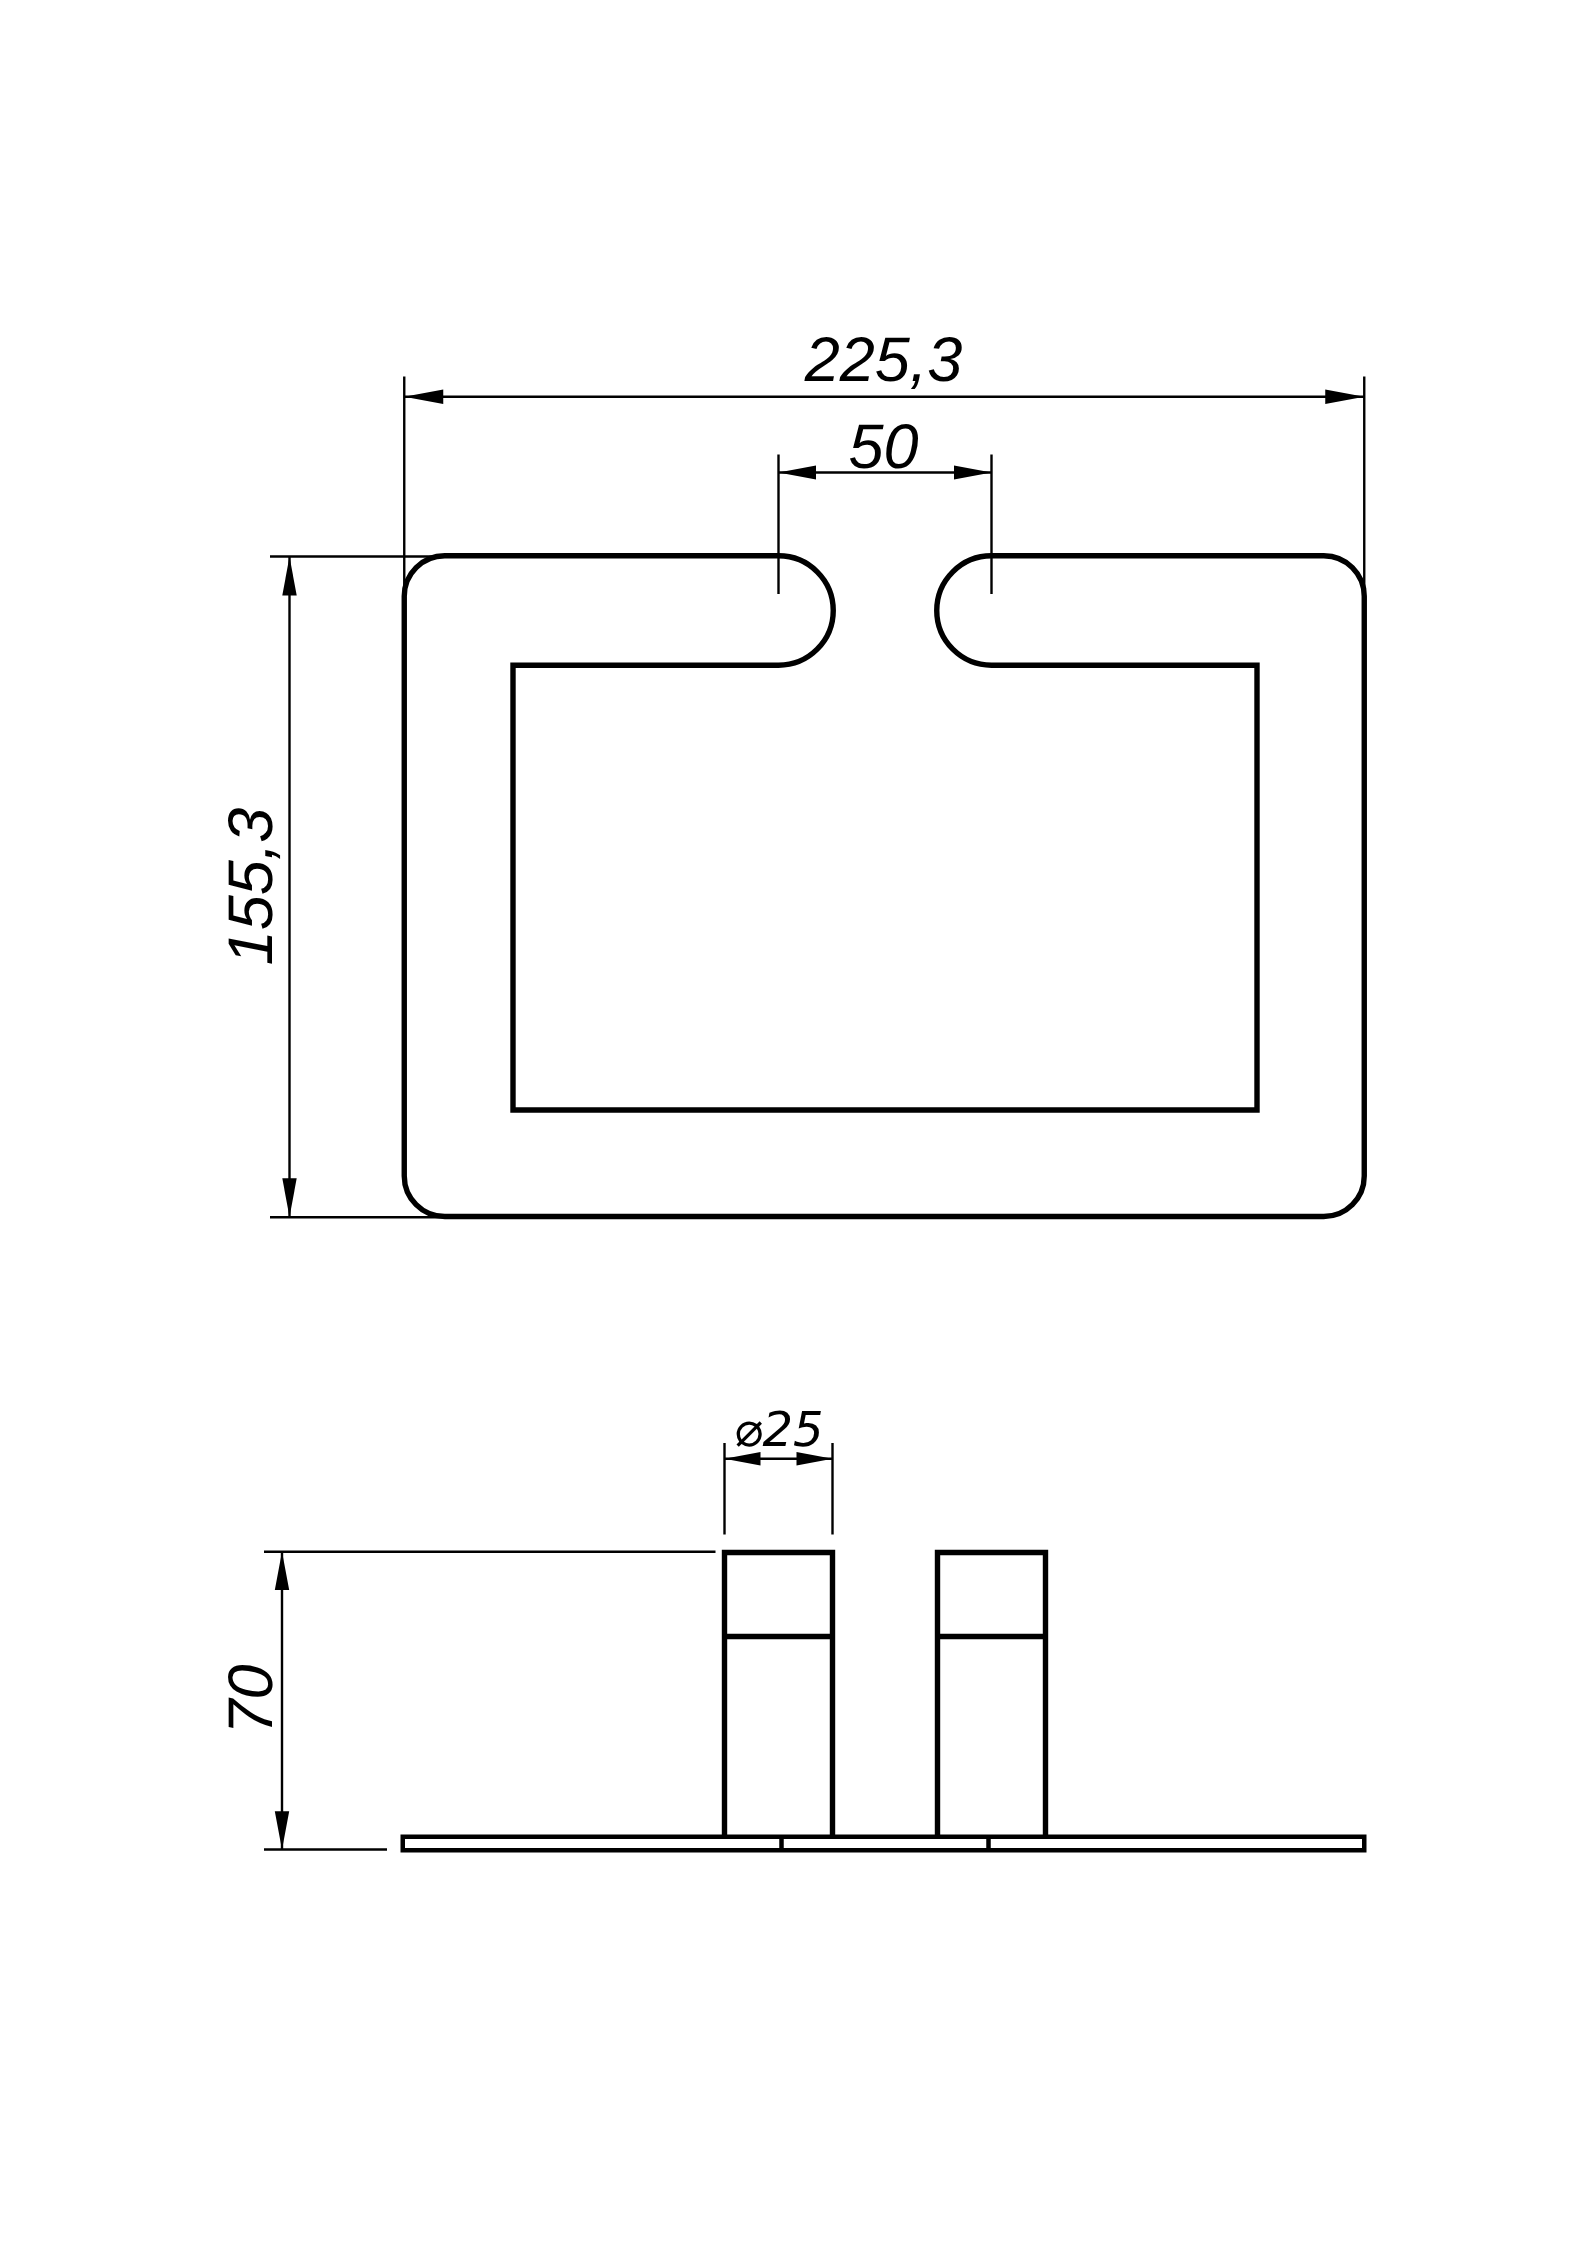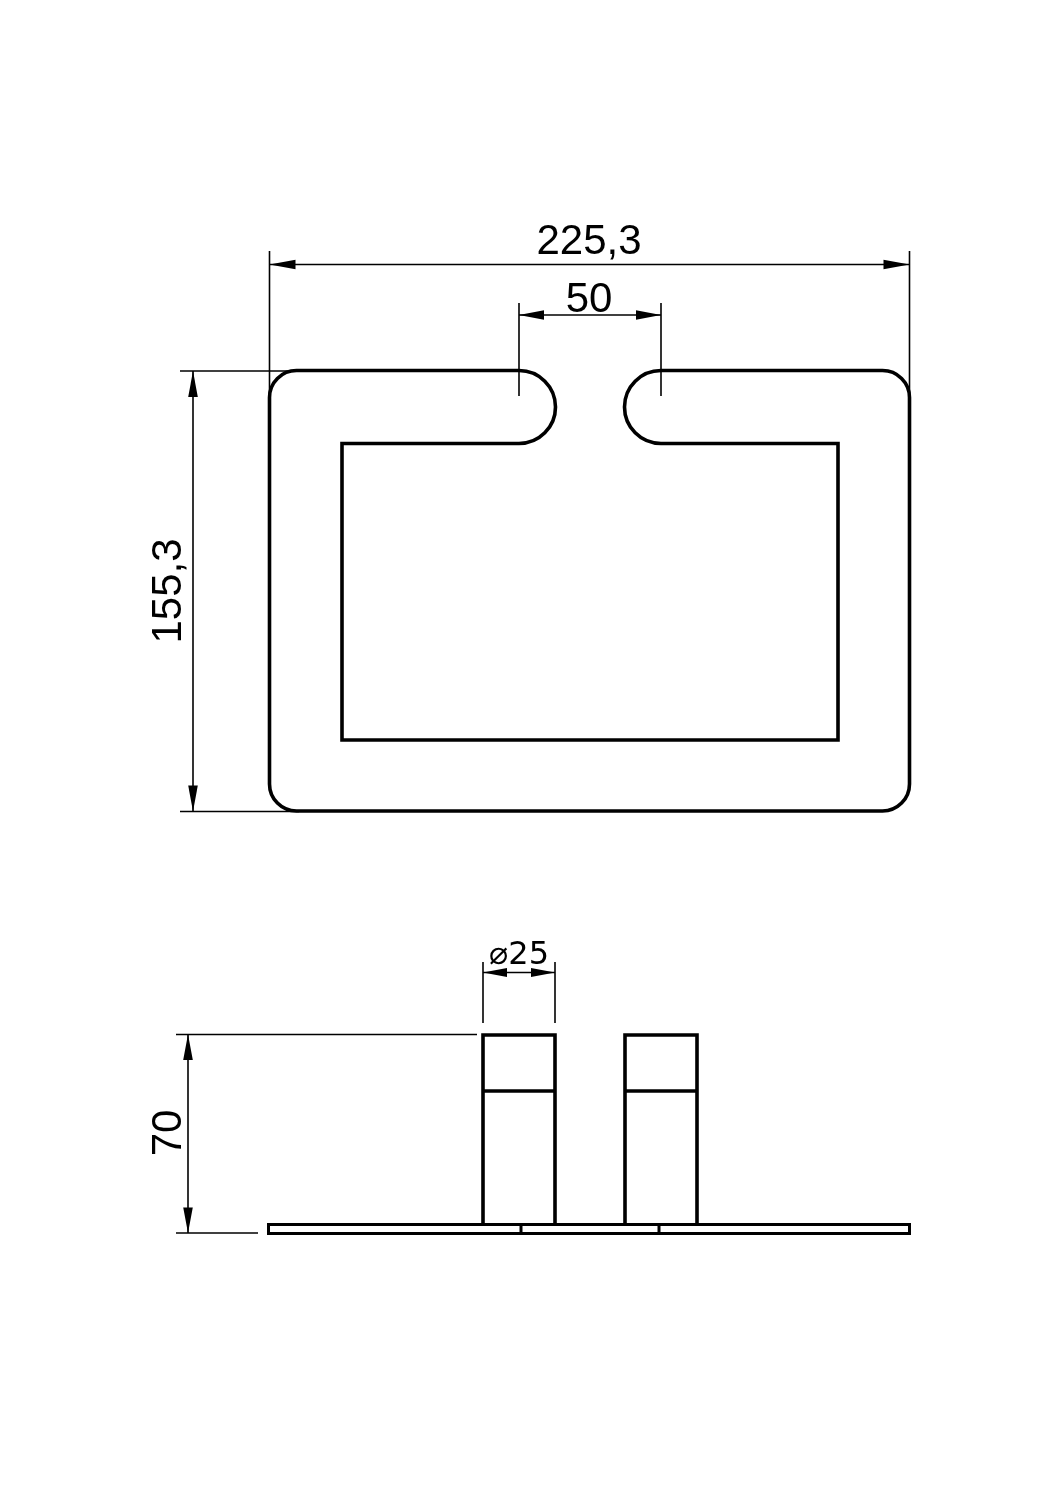--- a/index.html
+++ b/index.html
@@ -5,20 +5,21 @@
   html, body {
     margin: 0;
     padding: 0;
     background: #ffffff;
   }
   .canvas {
     width: 1060px;
     height: 1500px;
     background: #ffffff;
     position: relative;
+    font-style: italic;
   }
   svg { display: block; }
   .thick {
     fill: none;
     stroke: #000000;
     stroke-width: 3.6;
     stroke-linecap: butt;
     stroke-linejoin: miter;
   }
   .med {

